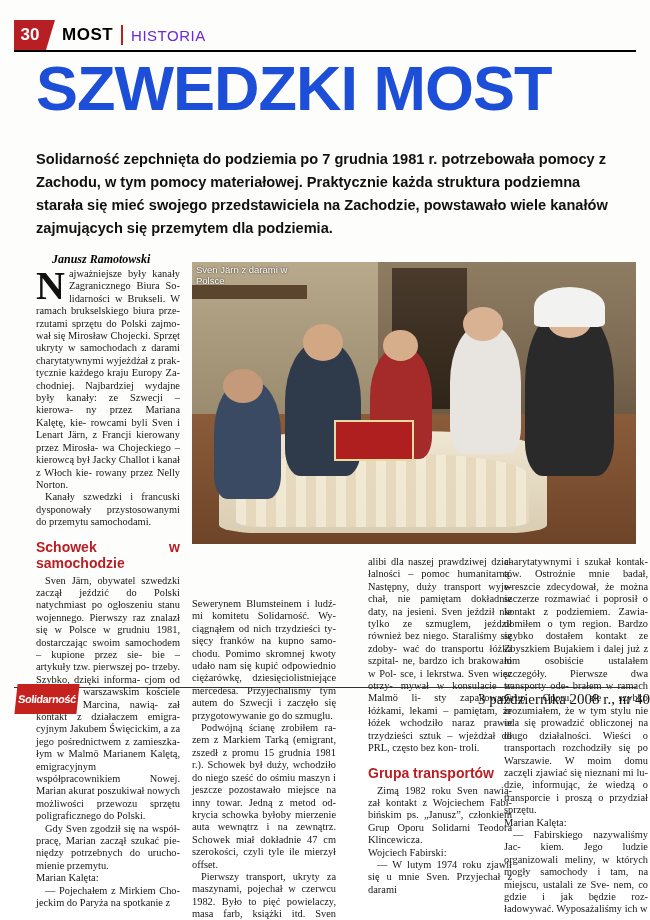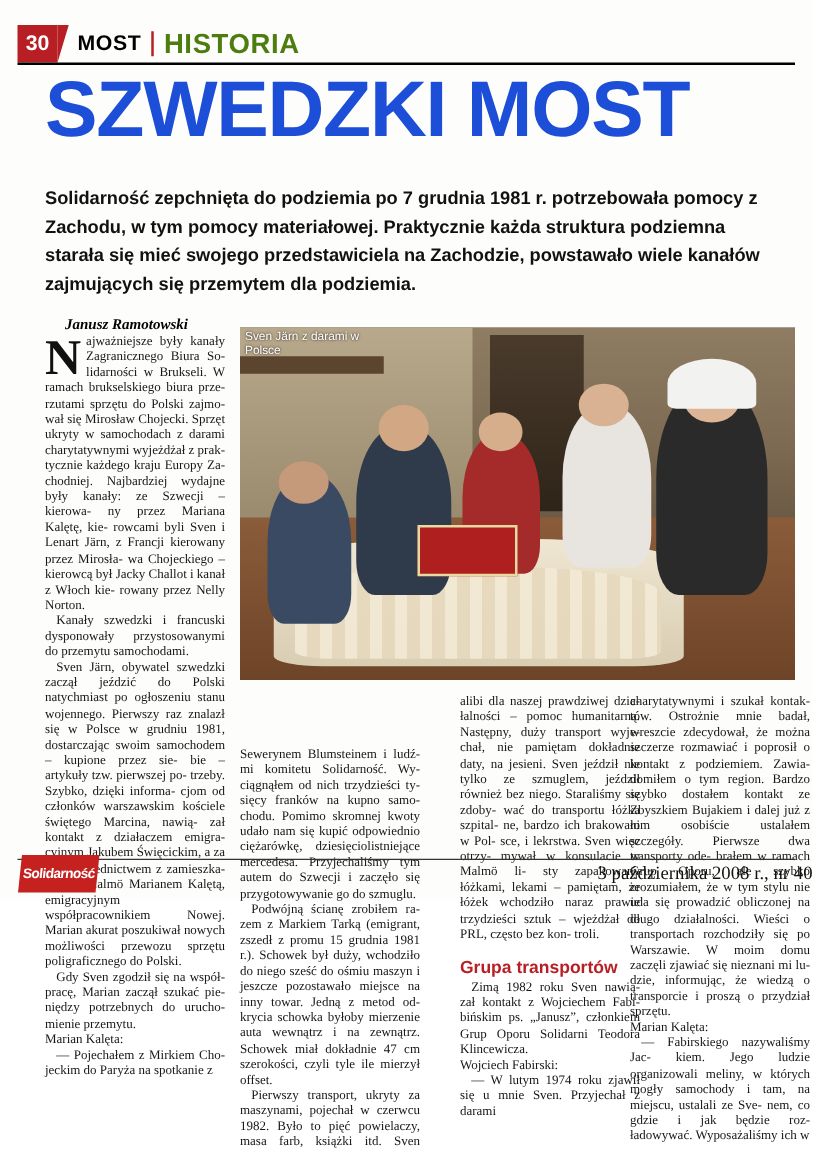--- a/index.html
+++ b/index.html
@@ -68,24 +68,24 @@
     padding-right: 8px;
   }
   .sec-div {
     width: 2px;
     height: 20px;
     background: #b81f25;
     margin-right: 8px;
   }
   .sec-hist {
     font-family: "Liberation Sans", sans-serif;
-    font-weight: bold;
-    font-size: 22px;
+    font-weight: normal;
+    font-size: 15px;
     letter-spacing: 0.5px;
-    color: #4d7c0f;
+    color: #6d28d9;
   }
   .rule-top {
     position: absolute;
     top: 50px;
     left: 14px;
     width: 622px;
     height: 2px;
     background: #000;
   }
 
@@ -321,20 +321,21 @@
     <div class="ph-nunv"></div>
     <div class="ph-gift"></div>
   </div>
   <div class="photo-caption">Sven Järn z darami w Polsce</div>
 
   <div class="cols">
 
     <div class="col c1">
       <p class="noind"><span class="dropcap">N</span><span>ajważniejsze były kanały Zagranicznego Biura So- lidarności w Brukseli. W ramach brukselskiego biura prze- rzutami sprzętu do Polski zajmo- wał się Mirosław Chojecki. Sprzęt ukryty w samochodach z darami charytatywnymi wyjeżdżał z prak- tycznie każdego kraju Europy Za- chodniej. Najbardziej wydajne były kanały: ze Szwecji – kierowa- ny przez Mariana Kalętę, kie- rowcami byli Sven i Lenart Järn, z Francji kierowany przez Mirosła- wa Chojeckiego – kierowcą był Jacky Challot i kanał z Włoch kie- rowany przez Nelly Norton.</span></p>
       <p>Kanały szwedzki i francuski dysponowały przystosowanymi do przemytu samochodami.</p>
+      <div class="sub">Schowek w samochodzie</div>
       <p>Sven Järn, obywatel szwedzki zaczął jeździć do Polski natychmiast po ogłoszeniu stanu wojennego. Pierwszy raz znalazł się w Polsce w grudniu 1981, dostarczając swoim samochodem – kupione przez sie- bie – artykuły tzw. pierwszej po- trzeby. Szybko, dzięki informa- cjom od członków warszawskim kościele świętego Marcina, nawią- zał kontakt z działaczem emigra- cyjnym Jakubem Święcickim, a za jego pośrednictwem z zamieszka- łym w Malmö Marianem Kalętą, emigracyjnym współpracownikiem Nowej. Marian akurat poszukiwał nowych możliwości przewozu sprzętu poligraficznego do Polski.</p>
       <p>Gdy Sven zgodził się na współ- pracę, Marian zaczął szukać pie- niędzy potrzebnych do urucho- mienie przemytu.</p>
       <p class="noind">Marian Kalęta:</p>
       <p>— Pojechałem z Mirkiem Cho- jeckim do Paryża na spotkanie z</p>
     </div>
 
     <div class="col c2">
       <p class="noind">Sewerynem Blumsteinem i ludź- mi komitetu Solidarność. Wy- ciągnąłem od nich trzydzieści ty- sięcy franków na kupno samo- chodu. Pomimo skromnej kwoty udało nam się kupić odpowiednio ciężarówkę, dziesięciolistniejące mercedesa. Przyjechaliśmy tym autem do Szwecji i zaczęło się przygotowywanie go do szmuglu.</p>
       <p>Podwójną ścianę zrobiłem ra- zem z Markiem Tarką (emigrant, zszedł z promu 15 grudnia 1981 r.). Schowek był duży, wchodziło do niego sześć do ośmiu maszyn i jeszcze pozostawało miejsce na inny towar. Jedną z metod od- krycia schowka byłoby mierzenie auta wewnątrz i na zewnątrz. Schowek miał dokładnie 47 cm szerokości, czyli tyle ile mierzył offset.</p>
       <p>Pierwszy transport, ukryty za maszynami, pojechał w czerwcu 1982. Było to pięć powielaczy, masa farb, książki itd. Sven zdobył – tym razem używany już głównie jako</p>

